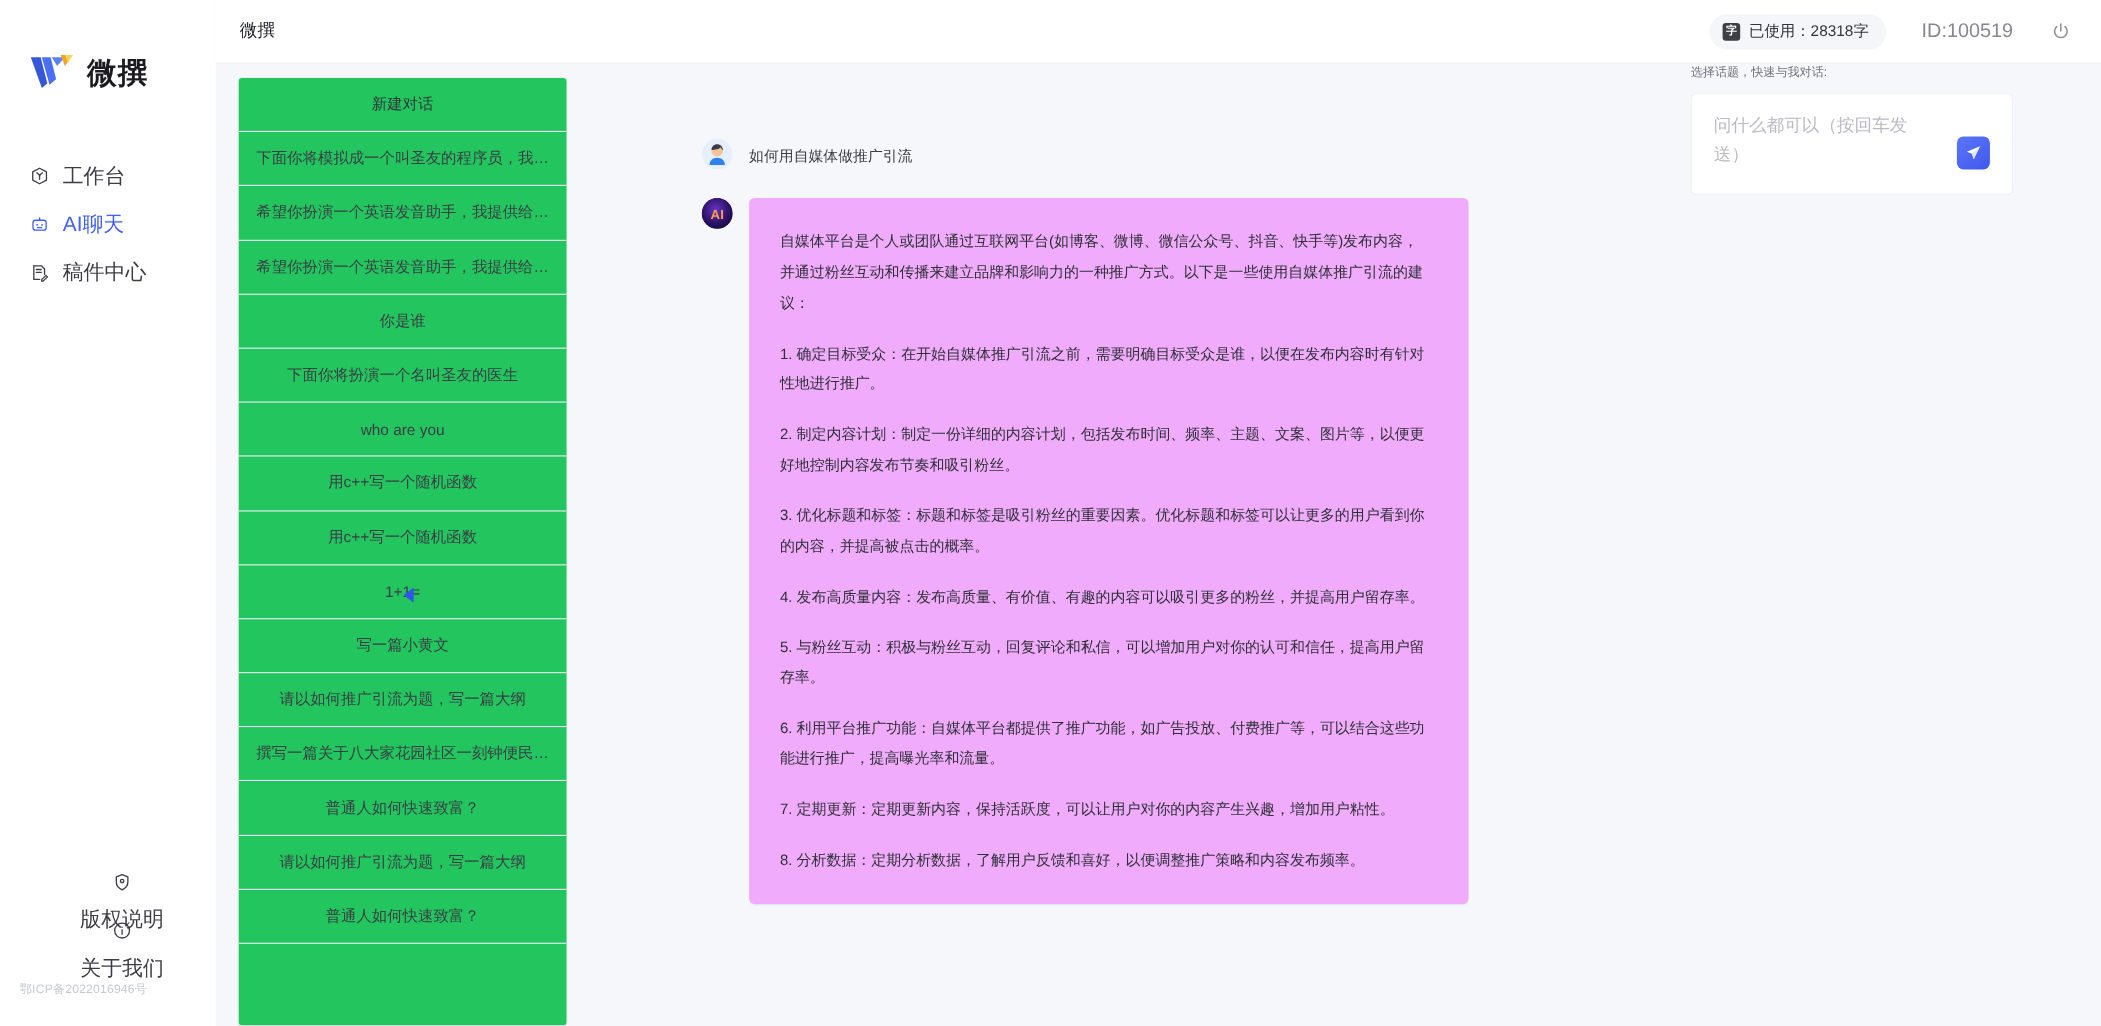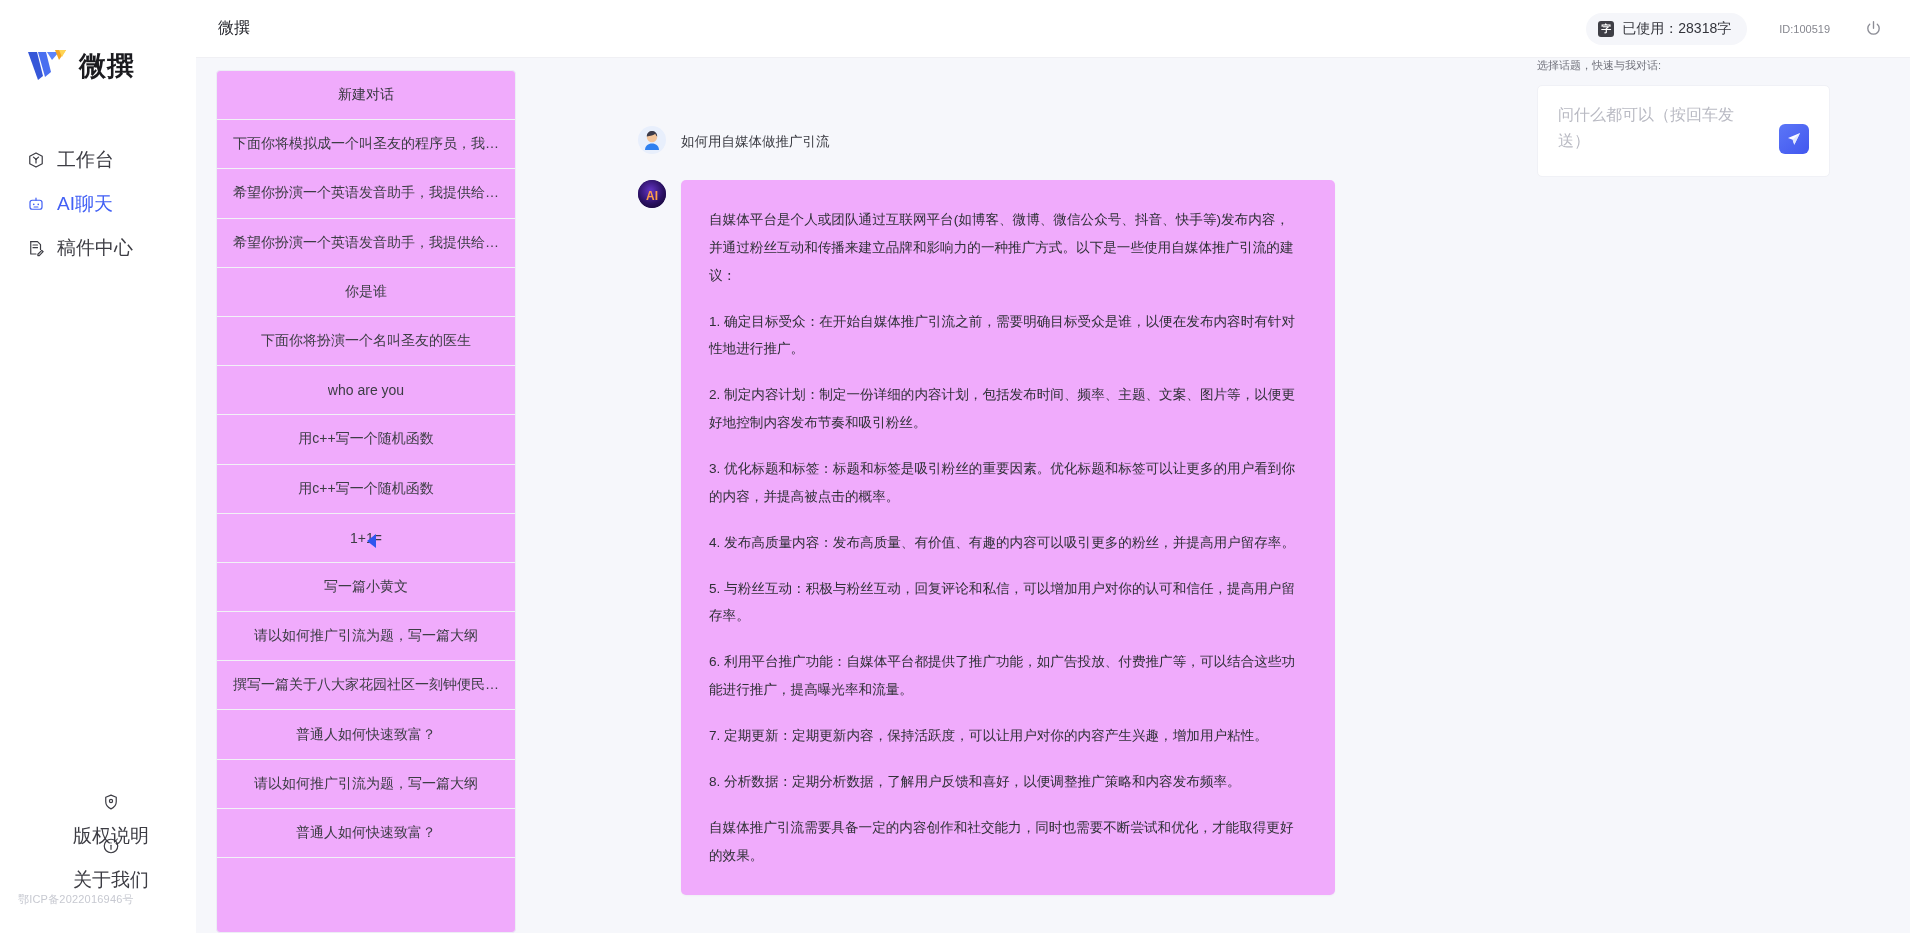--- a/index.html
+++ b/index.html
@@ -89,32 +89,32 @@
     font-size: 14px;
     color: #33343b;
     cursor: pointer;
   }
   .usage-badge {
     width: 16px; height: 16px; border-radius: 3px;
     background: #3f3f46; color:#fff;
     font-size: 10px; line-height: 16px; text-align: center;
     font-weight: 700;
   }
-  .userid { font-size: 11px; color: #86878f; cursor: default; }
+  .userid { font-size: 18px; color: #86878f; cursor: default; }
   .power-btn { width: 22px; height: 22px; cursor: pointer; display: flex; align-items: center; justify-content: center; }
 
   
   .bodyrow { flex: 1 1 auto; display: flex; min-height: 0; position: relative; }
 
   
   .convo-panel {
     width: 300px;
     flex: 0 0 300px;
     margin: 12px 0 0 20px;
-    background: #f0abfc;
+    background: #22c55e;
     border: 1px solid #eceef5;
     border-radius: 4px;
     overflow: hidden;
     position: relative;
     display: flex;
     flex-direction: column;
     height: calc(100% - 12px);
     justify-content: flex-end;
   }
   .convo-scroll { overflow: hidden; flex: 1 1 auto; }
@@ -428,21 +428,20 @@
             <div class="ai-bubble">
               <p>自媒体平台是个人或团队通过互联网平台(如博客、微博、微信公众号、抖音、快手等)发布内容，并通过粉丝互动和传播来建立品牌和影响力的一种推广方式。以下是一些使用自媒体推广引流的建议：</p>
               <p>1. 确定目标受众：在开始自媒体推广引流之前，需要明确目标受众是谁，以便在发布内容时有针对性地进行推广。</p>
               <p>2. 制定内容计划：制定一份详细的内容计划，包括发布时间、频率、主题、文案、图片等，以便更好地控制内容发布节奏和吸引粉丝。</p>
               <p>3. 优化标题和标签：标题和标签是吸引粉丝的重要因素。优化标题和标签可以让更多的用户看到你的内容，并提高被点击的概率。</p>
               <p>4. 发布高质量内容：发布高质量、有价值、有趣的内容可以吸引更多的粉丝，并提高用户留存率。</p>
               <p>5. 与粉丝互动：积极与粉丝互动，回复评论和私信，可以增加用户对你的认可和信任，提高用户留存率。</p>
               <p>6. 利用平台推广功能：自媒体平台都提供了推广功能，如广告投放、付费推广等，可以结合这些功能进行推广，提高曝光率和流量。</p>
               <p>7. 定期更新：定期更新内容，保持活跃度，可以让用户对你的内容产生兴趣，增加用户粘性。</p>
               <p>8. 分析数据：定期分析数据，了解用户反馈和喜好，以便调整推广策略和内容发布频率。</p>
-              <p>自媒体推广引流需要具备一定的内容创作和社交能力，同时也需要不断尝试和优化，才能取得更好的效果。</p>
             </div>
           </div>
 
         </div>
 
         <div class="composer">
           <div class="composer-label">选择话题，快速与我对话:</div>
           <div class="composer-box">
             <textarea class="composer-input" placeholder="问什么都可以（按回车发送）" style=""></textarea>
             <button class="send-btn">

